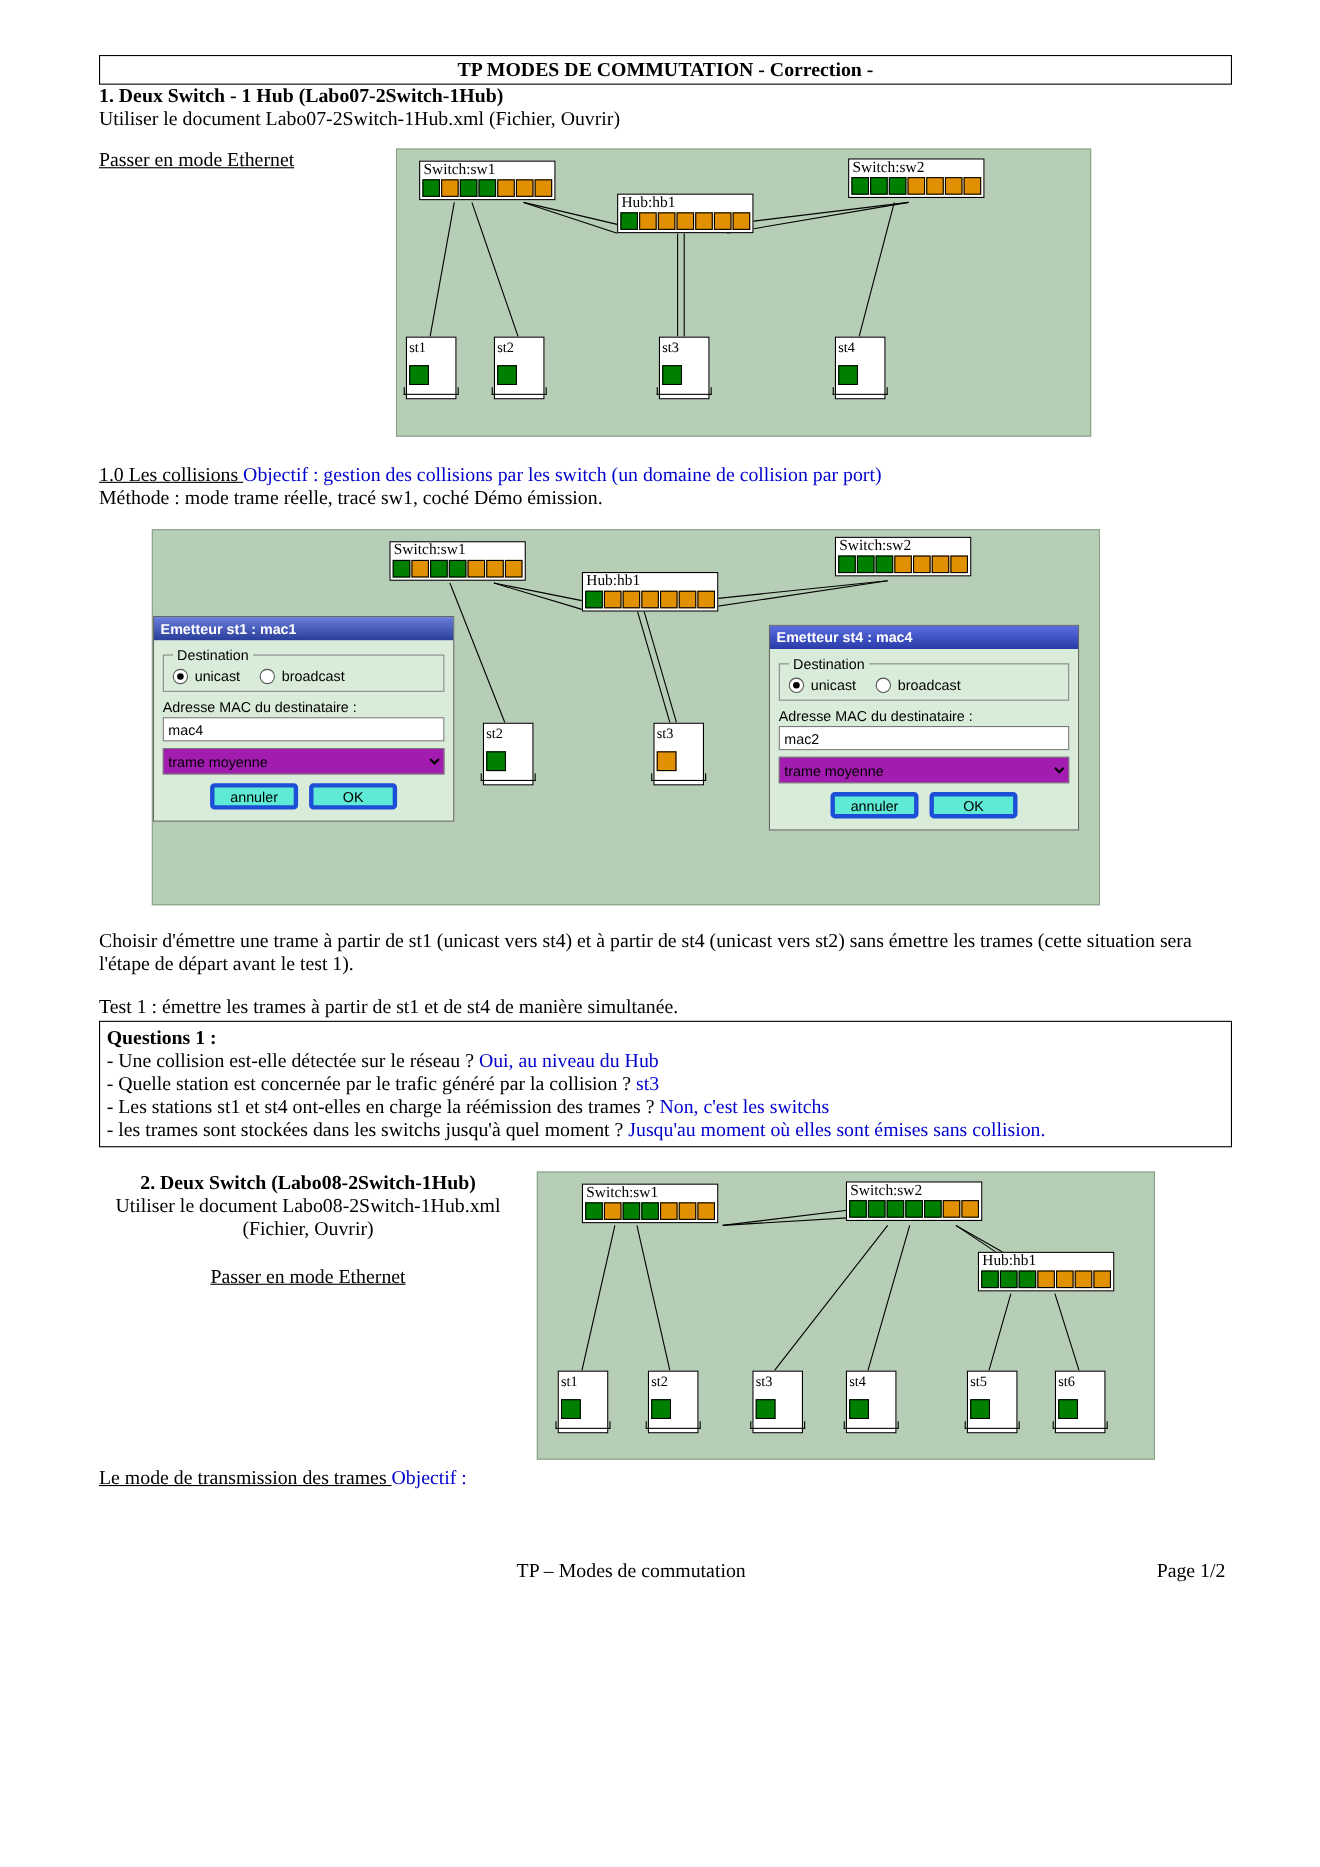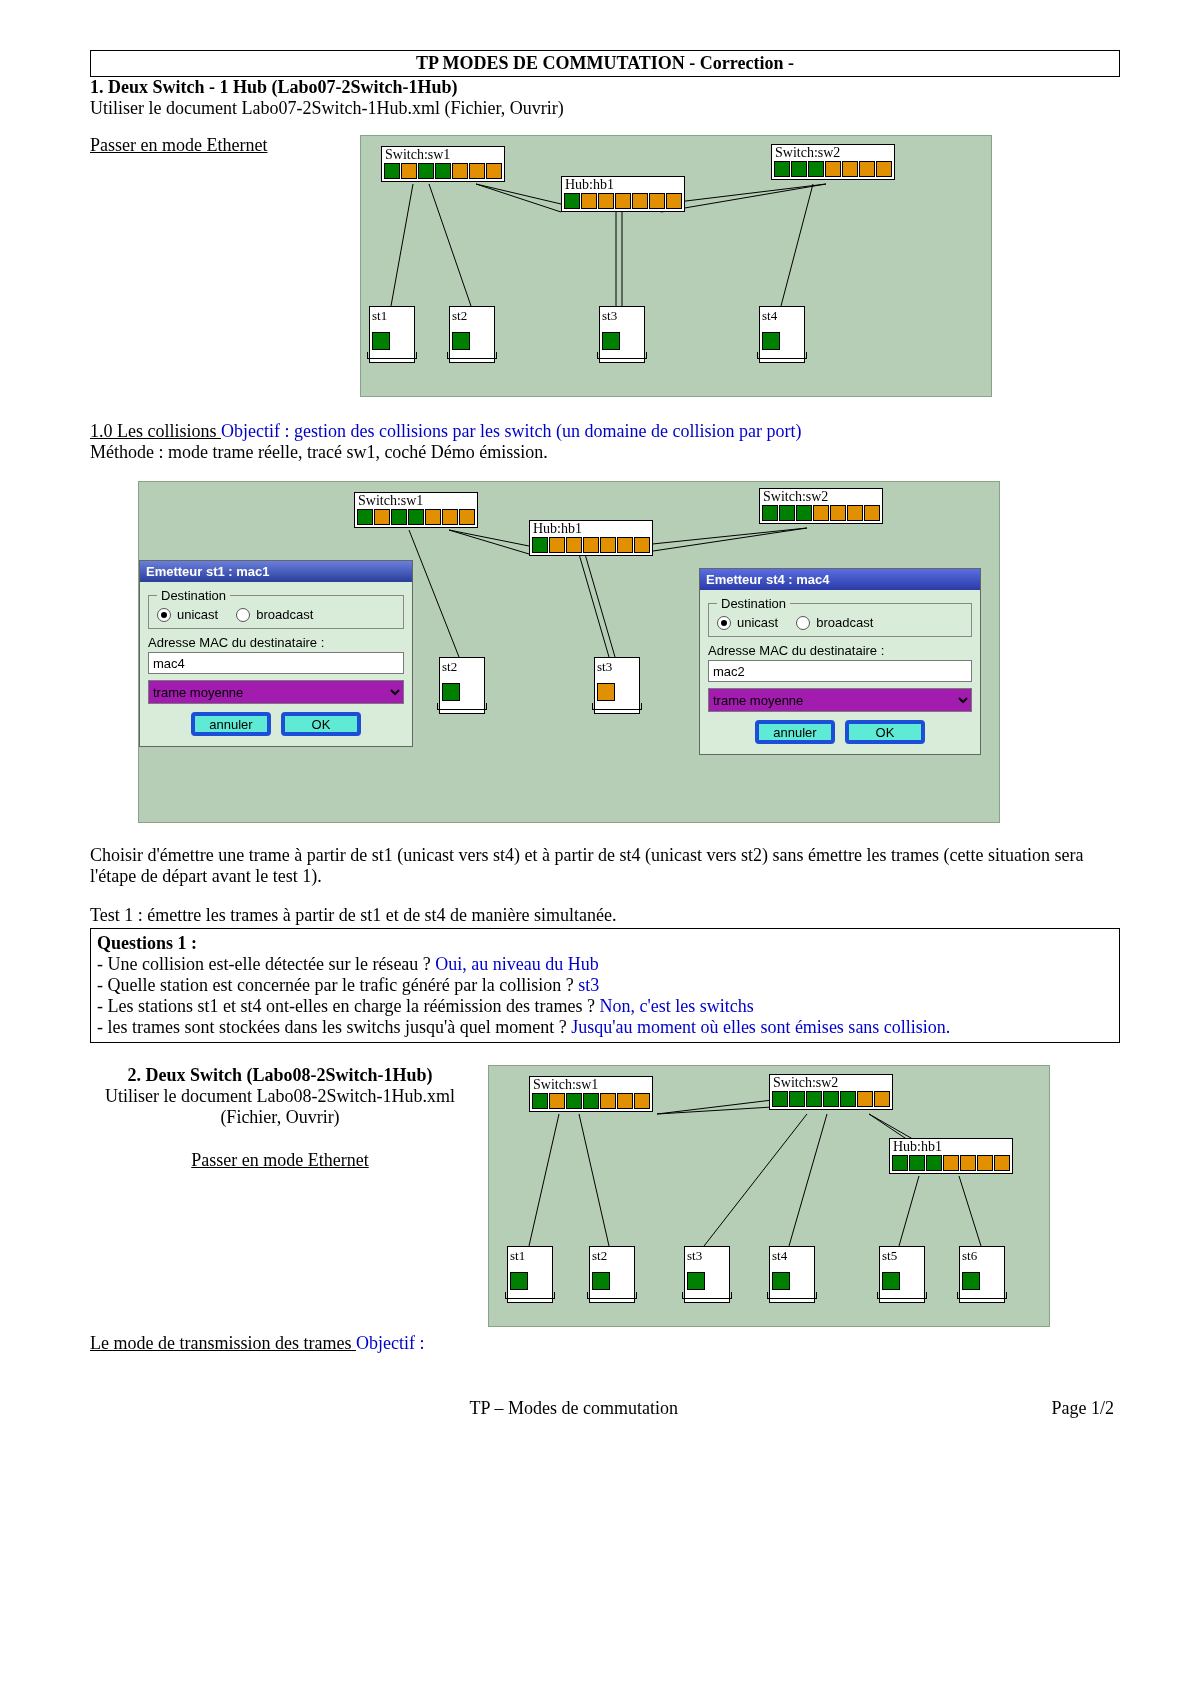--- a/index.html
+++ b/index.html
@@ -16,21 +16,21 @@
   .under{text-decoration:underline;}
   .title-box{
     border:1px solid #000;
     padding:2px 6px;
     font-weight:bold;
     text-align:center;
     font-size:18px;
   }
   .sec-head{font-weight:bold;}
   .q-box{border:1px solid #000;padding:4px 6px;margin-top:2px;}
-  .footer{display:flex;justify-content:space-between;margin-top:44px;padding:0 6px;align-items:center;}
+  .footer{display:flex;justify-content:space-between;margin-top:64px;padding:0 6px;align-items:center;}
   
   .diagram{
     background:#b5ceb5;
     border:1px solid #8aa28a;
     position:relative;
     font-family:"Times New Roman",serif;
     font-size:15px;
   }
   .diagram svg{position:absolute;top:0;left:0;}
   .node{

